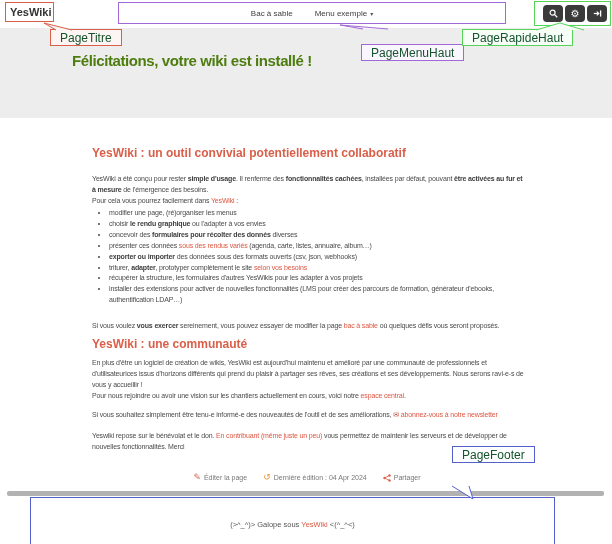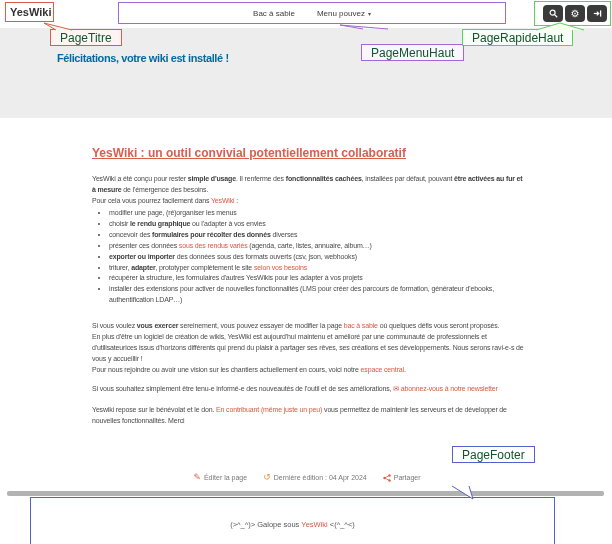--- a/index.html
+++ b/index.html
@@ -42,28 +42,28 @@
   }
   .callout.titre   { left:50px;  top:29px;  border-color:#d95f4a; background:#fdf5f4; }
   .callout.menuc   { left:361px; top:44px;  border-color:#a169d5; background:#faf6fd; }
   .callout.rapide  { left:462px; top:29px;  border-color:#55d455; background:#f7fdf7; }
   .callout.footerc { left:452px; top:446px; border-color:#5560cf; background:#ffffff; }
   svg.tails { position:absolute; left:0; top:0; z-index:6; pointer-events:none; }
 
   
   .banner { position:absolute; left:0; top:28px; width:612px; height:90px; background:#ededed; }
   .banner h1 {
-    margin:24px 0 0 57px; font-size:11px; letter-spacing:-0.4px;
-    color:#0369a1; font-weight:bold;
+    margin:24px 0 0 72px; font-size:15px; letter-spacing:-0.4px;
+    color:#4d7c0f; font-weight:bold;
   }
   .banner .sub { margin:10px 0 0 92px; font-size:7.5px; font-weight:bold; color:#3a3a3a; }
 
   
   .content { position:absolute; left:92px; top:146px; width:436px; font-size:7px; letter-spacing:-0.15px; line-height:11px; color:#4a4a4a; }
-  .content h2 { font-size:12px; line-height:14px; color:#d95f4a; margin:0 0 13px 0; font-weight:bold; letter-spacing:0;text-decoration:underline; }
+  .content h2 { font-size:12px; line-height:14px; color:#d95f4a; margin:0 0 13px 0; font-weight:bold; letter-spacing:0; }
   .content h2.second { margin-top:6px; margin-bottom:6px; }
   .content p { margin:0; }
   .content .group { margin:0 0 2px 0; }
   .content ul { margin:2px 0 0 0; padding-left:17px; }
   .content li { line-height:10.9px; }
   .p-exercise { margin-top:14px !important; }
   .p-newsletter { margin-top:8px !important; }
   .p-donation { margin-top:10px !important; }
   .seg-b { font-weight:bold; color:#3d3d3d; }
   .seg-l { color:#dd5742; }
@@ -94,21 +94,21 @@
 <div class="topbar">
   <div class="logo-box">
     <span>YesWiki</span>
   </div>
 
   <div class="menu-box">
     <span class="menu-item">
       <span>Bac à sable</span>
     </span>
     <span class="menu-item">
-      <span>Menu pouvez</span>
+      <span>Menu exemple</span>
       <span class="caret">▾</span>
     </span>
   </div>
 
   <div class="quick-box">
     <div class="qbtn">
       <svg width="9" height="9" viewBox="0 0 9 9">
         <circle cx="3.6" cy="3.6" r="2.5" fill="none" stroke="#fff" stroke-width="1.2"></circle>
         <line x1="5.6" y1="5.6" x2="8.2" y2="8.2" stroke="#fff" stroke-width="1.3"></line>
       </svg>
@@ -165,20 +165,21 @@
     <li><span>choisir </span><span class="seg-b">le rendu graphique</span><span> ou l'adapter à vos envies</span></li>
     <li><span>concevoir des </span><span class="seg-b">formulaires pour récolter des donnés</span><span> diverses</span></li>
     <li><span>présenter ces données </span><span class="seg-l">sous des rendus variés</span><span> (agenda, carte, listes, annuaire, album…)</span></li>
     <li><span class="seg-b">exporter ou importer</span><span> des données sous des formats ouverts (csv, json, webhooks)</span></li>
     <li><span>triturer, </span><span class="seg-b">adapter</span><span>, prototyper complètement le site </span><span class="seg-l">selon vos besoins</span></li>
     <li><span>récupérer la structure, les formulaires d'autres YesWikis pour les adapter à vos projets</span></li>
     <li><span>installer des extensions pour activer de nouvelles fonctionnalités (LMS pour créer des parcours de formation, générateur d'ebooks, authentification LDAP…)</span></li>
   </ul>
   <p class="p-exercise"><span>Si vous voulez </span><span class="seg-b">vous exercer</span><span> sereinement, vous pouvez essayer de modifier la page </span><span class="seg-l">bac à sable</span><span> où quelques défis vous seront proposés.</span></p>
 
+  <h2 class="second">YesWiki : une communauté</h2>
   <div class="group">
     <p><span>En plus d'être un logiciel de création de wikis, YesWiki est aujourd'hui maintenu et amélioré par une communauté de professionnels et d'utilisateurices issus d'horizons différents qui prend du plaisir à partager ses rêves, ses créations et ses développements. Nous serons ravi-e-s de vous y accueillir !</span></p>
     <p><span>Pour nous rejoindre ou avoir une vision sur les chantiers actuellement en cours, voici notre </span><span class="seg-l">espace central</span><span>.</span></p>
   </div>
   <p class="p-newsletter"><span>Si vous souhaitez simplement être tenu-e informé-e des nouveautés de l'outil et de ses améliorations, </span><span class="seg-ic">✉</span><span> </span><span class="seg-l">abonnez-vous à notre newsletter</span></p>
   <p class="p-donation"><span>Yeswiki repose sur le bénévolat et le don. </span><span class="seg-l">En contribuant (même juste un peu)</span><span> vous permettez de maintenir les serveurs et de développer de nouvelles fonctionnalités. Merci</span></p>
 </div>
 
 <div class="actions">
   <span class="action-item">

